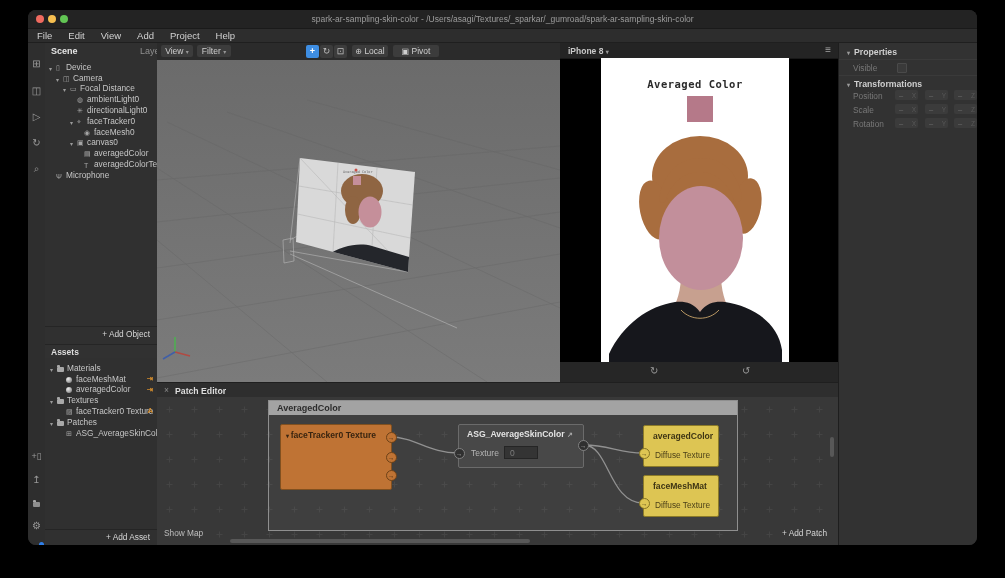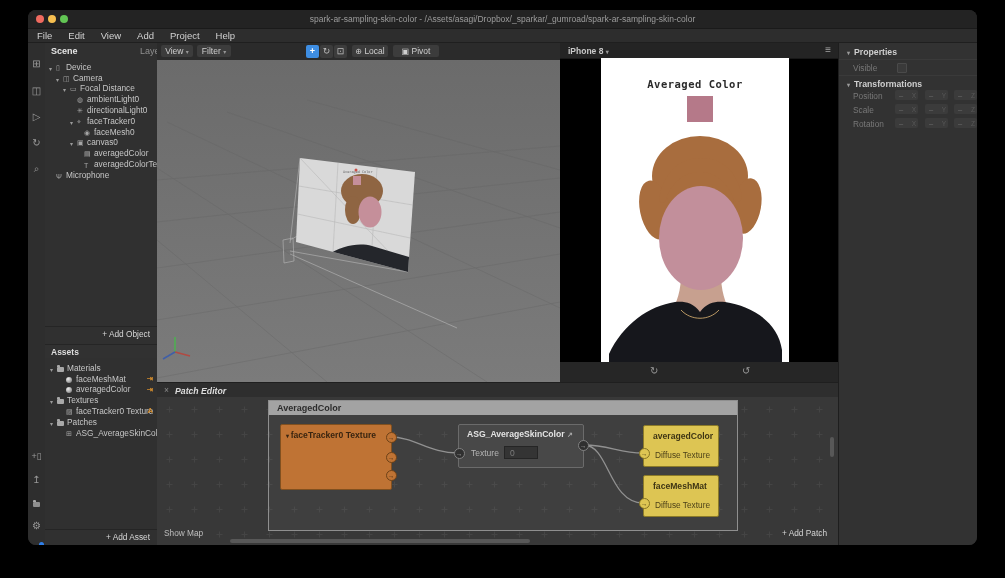--- a/index.html
+++ b/index.html
@@ -61,21 +61,21 @@
   .pdis{font-size:6px;color:#9a9a9a;margin-right:4px;}
   .pdiv{position:absolute;left:0;width:139px;height:1px;background:#3a3a3a;}
   .plbl{position:absolute;left:14px;font-size:8.3px;color:#787878;}
   .pbox{position:absolute;width:23px;height:10px;background:#3b3b3b;border-radius:2px;}
   .pbox .v{position:absolute;left:4px;top:1px;font-size:7.5px;color:#6d6d6d;}
   .pbox .ax{position:absolute;right:2px;top:1.5px;font-size:6.5px;color:#585858;}
   #vischk{position:absolute;left:58px;width:8px;height:8px;background:#3a3a3a;border:1px solid #4a4a4a;border-radius:1px;}
   
   #patchtab{position:absolute;left:129px;top:372px;width:681px;height:15px;background:#2e2e2e;border-top:1px solid #1f1f1f;}
   #patchtab .x{position:absolute;left:7px;top:2px;font-size:8.5px;color:#8c8c8c;}
-  #patchtab .t{position:absolute;left:18px;top:2.5px;font-size:8.7px;font-weight:bold;color:#dedede;font-style:italic;}
+  #patchtab .t{position:absolute;left:18px;top:2.5px;font-size:8.7px;font-weight:bold;color:#dedede;}
   #patchcv{position:absolute;left:129px;top:387px;width:681px;height:148px;background:#383838;overflow:hidden;}
   #patbg,#wires{position:absolute;left:0;top:0;pointer-events:none;}
   #pgroup{position:absolute;left:111px;top:3px;width:470px;height:131px;border:1px solid #8f8f8f;background:rgba(255,255,255,.035);box-sizing:border-box;}
   #pgroup .ghdr{position:absolute;left:0;top:0;right:0;height:14px;background:#a3a3a3;
                font-size:9px;font-weight:bold;color:#2c2c2c;line-height:14px;padding-left:8px;}
   .pnode{position:absolute;box-sizing:border-box;border-radius:2px;}
   #n-src{left:123px;top:27px;width:112px;height:66px;background:#bf7334;border:1px solid #81501f;}
   #n-src .ttl{font-size:8.6px;font-weight:bold;color:#3a2510;padding:5px 0 0 5px;white-space:nowrap;}
   #n-src .ttl .dis{font-size:6px;}
   #n-asg{left:301px;top:27px;width:126px;height:44px;background:#484848;border:1px solid #6b6b6b;}
@@ -100,21 +100,21 @@
 </style>
 </head>
 <body>
 
 <div id="window">
 
   <div id="titlebar">
     <div class="tl" style="left:8px;background:#ef6a5f"></div>
     <div class="tl" style="left:20px;background:#f6bf50"></div>
     <div class="tl" style="left:32px;background:#62c554"></div>
-    <div id="title-text">spark-ar-sampling-skin-color - /Assets/asagi/Dropbox/_sparkar/_gumroad/spark-ar-sampling-skin-color</div>
+    <div id="title-text">spark-ar-sampling-skin-color - /Users/asagi/Textures/_sparkar/_gumroad/spark-ar-sampling-skin-color</div>
   </div>
 
   <div id="menubar">
     <span>File</span>
     <span>Edit</span>
     <span>View</span>
     <span>Add</span>
     <span>Project</span>
     <span>Help</span>
   </div>

